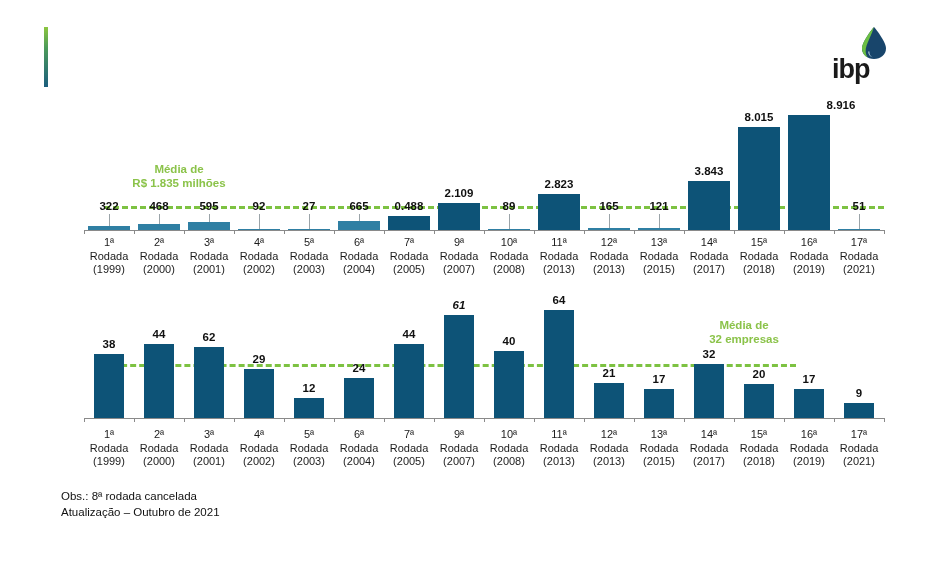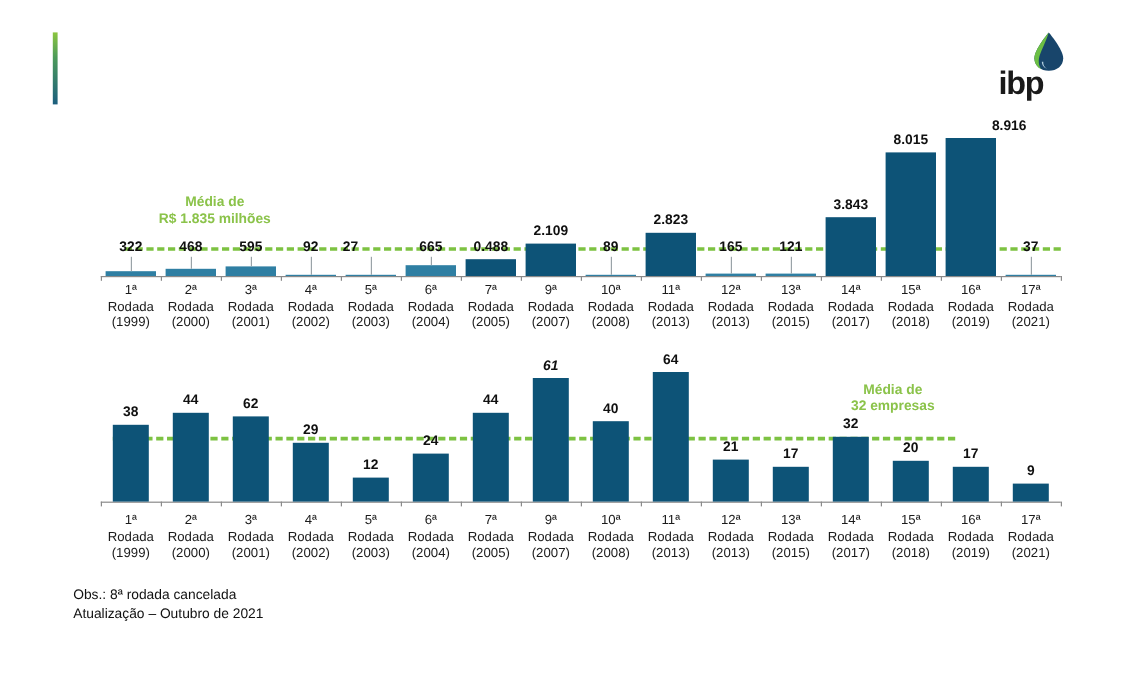--- a/index.html
+++ b/index.html
@@ -173,21 +173,21 @@
       <div class="bar thin" style="left: 54px; width: 42px; height: 6.01714px; top: 119.983px;"></div>
       <div class="val-label" style="left: 75px; top: 96px;">468</div>
       <div class="leader" style="left: 75px; top: 110px; height: 9.98286px;"></div>
       <div class="bar thin" style="left: 104px; width: 42px; height: 7.65px; top: 118.35px;"></div>
       <div class="val-label" style="left: 125px; top: 96px;">595</div>
       <div class="leader" style="left: 125px; top: 110px; height: 8.35px;"></div>
       <div class="bar thin" style="left: 154px; width: 42px; height: 1.2px; top: 124.8px;"></div>
       <div class="val-label" style="left: 175px; top: 96px;">92</div>
       <div class="leader" style="left: 175px; top: 110px; height: 14.8px;"></div>
       <div class="bar thin" style="left: 204px; width: 42px; height: 1.2px; top: 124.8px;"></div>
-      <div class="val-label" style="left: 208px; top: 96px;">27</div>
+      <div class="val-label" style="left: 225px; top: 96px;">27</div>
       <div class="leader" style="left: 225px; top: 110px; height: 14.8px;"></div>
       <div class="bar thin" style="left: 254px; width: 42px; height: 8.55px; top: 117.45px;"></div>
       <div class="val-label" style="left: 275px; top: 96px;">665</div>
       <div class="leader" style="left: 275px; top: 110px; height: 7.45px;"></div>
       <div class="bar" style="left: 304px; width: 42px; height: 13.9629px; top: 112.037px;"></div>
       <div class="val-label" style="left: 325px; top: 96.0371px;">0.488</div>
       <div class="bar" style="left: 354px; width: 42px; height: 27.1157px; top: 98.8843px;"></div>
       <div class="val-label" style="left: 375px; top: 82.8843px;">2.109</div>
       <div class="bar thin" style="left: 404px; width: 42px; height: 1.2px; top: 124.8px;"></div>
       <div class="val-label" style="left: 425px; top: 96px;">89</div>
@@ -200,21 +200,21 @@
       <div class="bar thin" style="left: 554px; width: 42px; height: 1.55571px; top: 124.444px;"></div>
       <div class="val-label" style="left: 575px; top: 96px;">121</div>
       <div class="leader" style="left: 575px; top: 110px; height: 14.4443px;"></div>
       <div class="bar" style="left: 604px; width: 42px; height: 49.41px; top: 76.59px;"></div>
       <div class="val-label" style="left: 625px; top: 60.59px;">3.843</div>
       <div class="bar" style="left: 654px; width: 42px; height: 103.05px; top: 22.95px;"></div>
       <div class="val-label" style="left: 675px; top: 6.95px;">8.015</div>
       <div class="bar" style="left: 704px; width: 42px; height: 114.634px; top: 11.3657px;"></div>
       <div class="val-label" style="left: 725px; top: -4.63429px; margin-left: 32px;">8.916</div>
       <div class="bar thin" style="left: 754px; width: 42px; height: 1.2px; top: 124.8px;"></div>
-      <div class="val-label" style="left: 775px; top: 96px;">37</div>
+      <div class="val-label" style="left: 775px; top: 96px;">51</div>
       <div class="leader" style="left: 775px; top: 110px; height: 14.8px;"></div>
     </div>
 </div>
 <div class="chart" id="chart-bonus-cats" style="left:84px; top:236px; width:800px; height:50px;">
     <div class="cat-label" style="left: 25px; top: 0px;">
       <div>1ª</div>
       <div>Rodada</div>
       <div>(1999)</div>
     </div>
     <div class="cat-label" style="left: 75px; top: 0px;">

